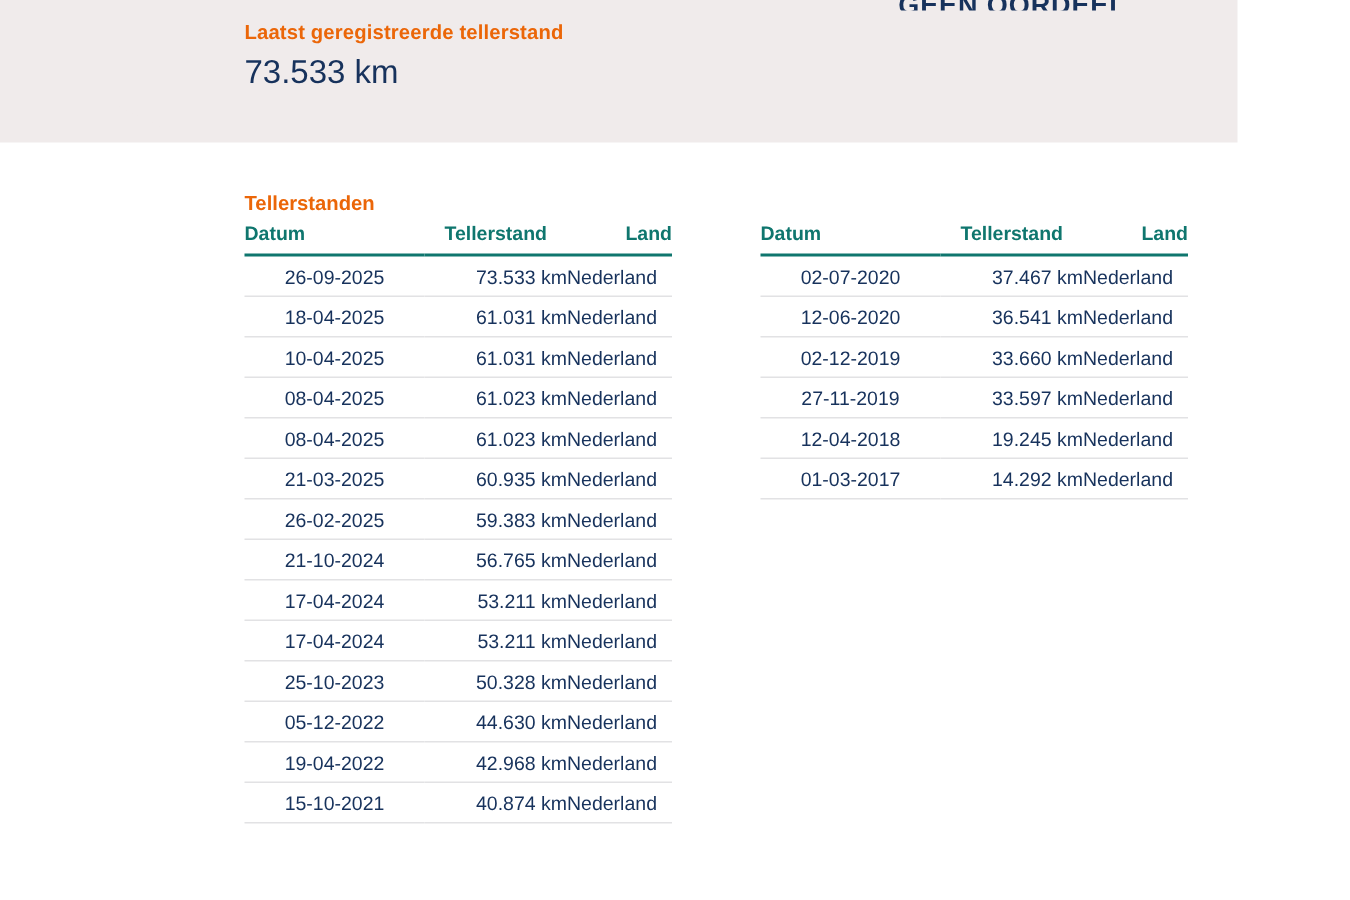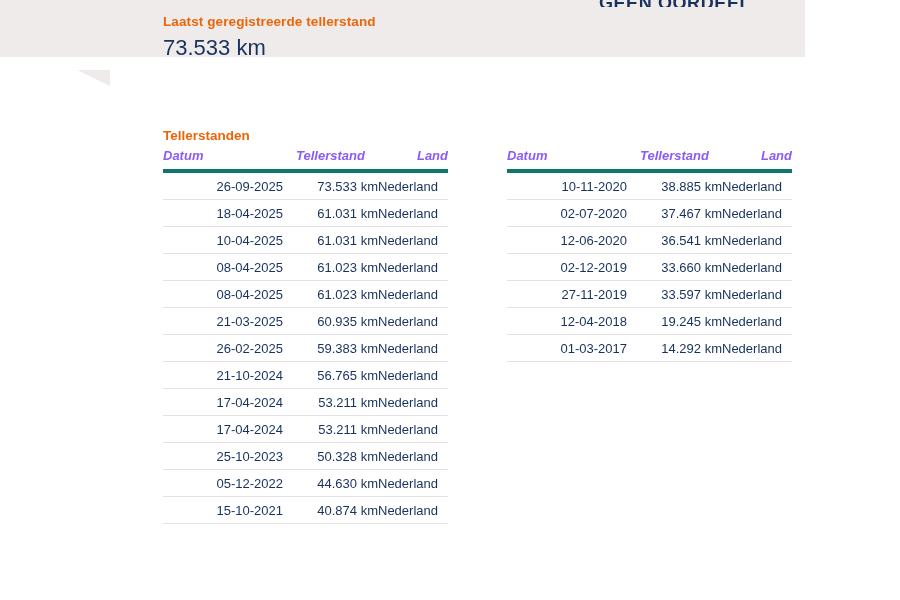--- a/index.html
+++ b/index.html
@@ -15,22 +15,23 @@
     overflow: hidden;
     position: relative;
   }
 
   
   .banner {
     position: absolute;
     left: 0;
     top: 0;
     width: 805px;
-    height: 57px;
+    height: 95px;
     background: #f0ebeb;
+    padding-left: 20px;
   }
   .banner-notch {
     position: absolute;
     left: 77px;
     top: 70px;
     width: 0;
     height: 0;
     border-left: 33px solid transparent;
     border-top: 16px solid #f0ebeb;
   }
@@ -81,39 +82,38 @@
     position: absolute;
     border-collapse: collapse;
     font-size: 13px;
   }
   .tbl.left  { left: 163px; top: 148px; width: 285px; }
   .tbl.right { left: 507px; top: 148px; width: 285px; }
 
   .tbl th {
     font-size: 13px;
     font-weight: bold;
-    color: #8b5cf6;
+    color: #0f766e;
     padding: 0 0 6px 0;
-    border-bottom: 4px solid #0f766e;
+    border-bottom: 2px solid #0f766e;
     text-align: left;
     white-space: nowrap;
-    font-style: italic;
   }
   .tbl th.c-date { width: 120px; }
   .tbl th.c-odo  { width: 95px; text-align: center; }
   .tbl th.c-land { text-align: right; }
 
   .tbl td {
     font-size: 13px;
     color: #17325c;
     padding: 5.5px 0 5.5px 0;
     border-bottom: 1px solid #e2e2e4;
     white-space: nowrap;
   }
-  .tbl td.c-date { text-align: right; }
+  .tbl td.c-date { text-align: center; }
   .tbl td.c-odo  { text-align: right; }
   .tbl td.c-land { text-align: left; }
 </style>
 </head>
 <body>
 
 <div class="banner">
   <div class="banner-inner">
     <div class="banner-label">Laatst geregistreerde tellerstand</div>
     <div class="banner-value">73.533 km</div>
@@ -187,42 +187,42 @@
         <td class="c-date">25-10-2023</td>
         <td class="c-odo">50.328 km</td>
         <td class="c-land">Nederland</td>
       </tr>
       <tr>
         <td class="c-date">05-12-2022</td>
         <td class="c-odo">44.630 km</td>
         <td class="c-land">Nederland</td>
       </tr>
       <tr>
+        <td class="c-date">19-04-2022</td>
+        <td class="c-odo">42.968 km</td>
+        <td class="c-land">Nederland</td>
+      </tr>
+      <tr>
         <td class="c-date">15-10-2021</td>
         <td class="c-odo">40.874 km</td>
         <td class="c-land">Nederland</td>
       </tr>
     </tbody>
 </table>
 
 <table class="tbl right">
   <thead>
     <tr>
       <th class="c-date">Datum</th>
       <th class="c-odo">Tellerstand</th>
       <th class="c-land">Land</th>
     </tr>
   </thead>
   <tbody id="right-body">
       <tr>
-        <td class="c-date">10-11-2020</td>
-        <td class="c-odo">38.885 km</td>
-        <td class="c-land">Nederland</td>
-      </tr>
-      <tr>
         <td class="c-date">02-07-2020</td>
         <td class="c-odo">37.467 km</td>
         <td class="c-land">Nederland</td>
       </tr>
       <tr>
         <td class="c-date">12-06-2020</td>
         <td class="c-odo">36.541 km</td>
         <td class="c-land">Nederland</td>
       </tr>
       <tr>

